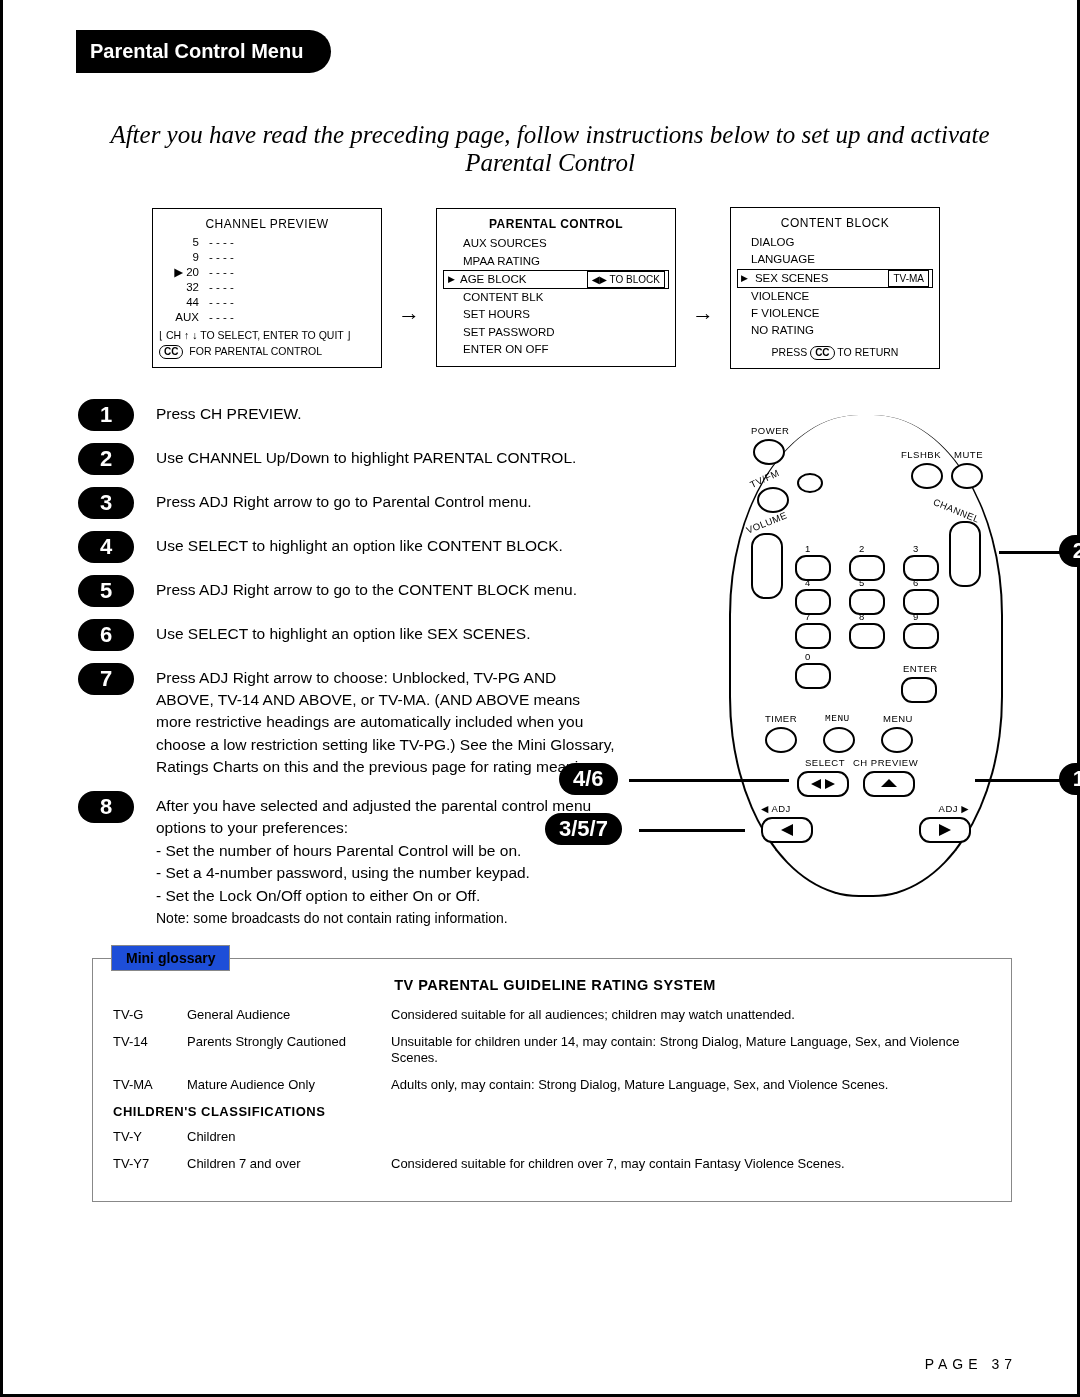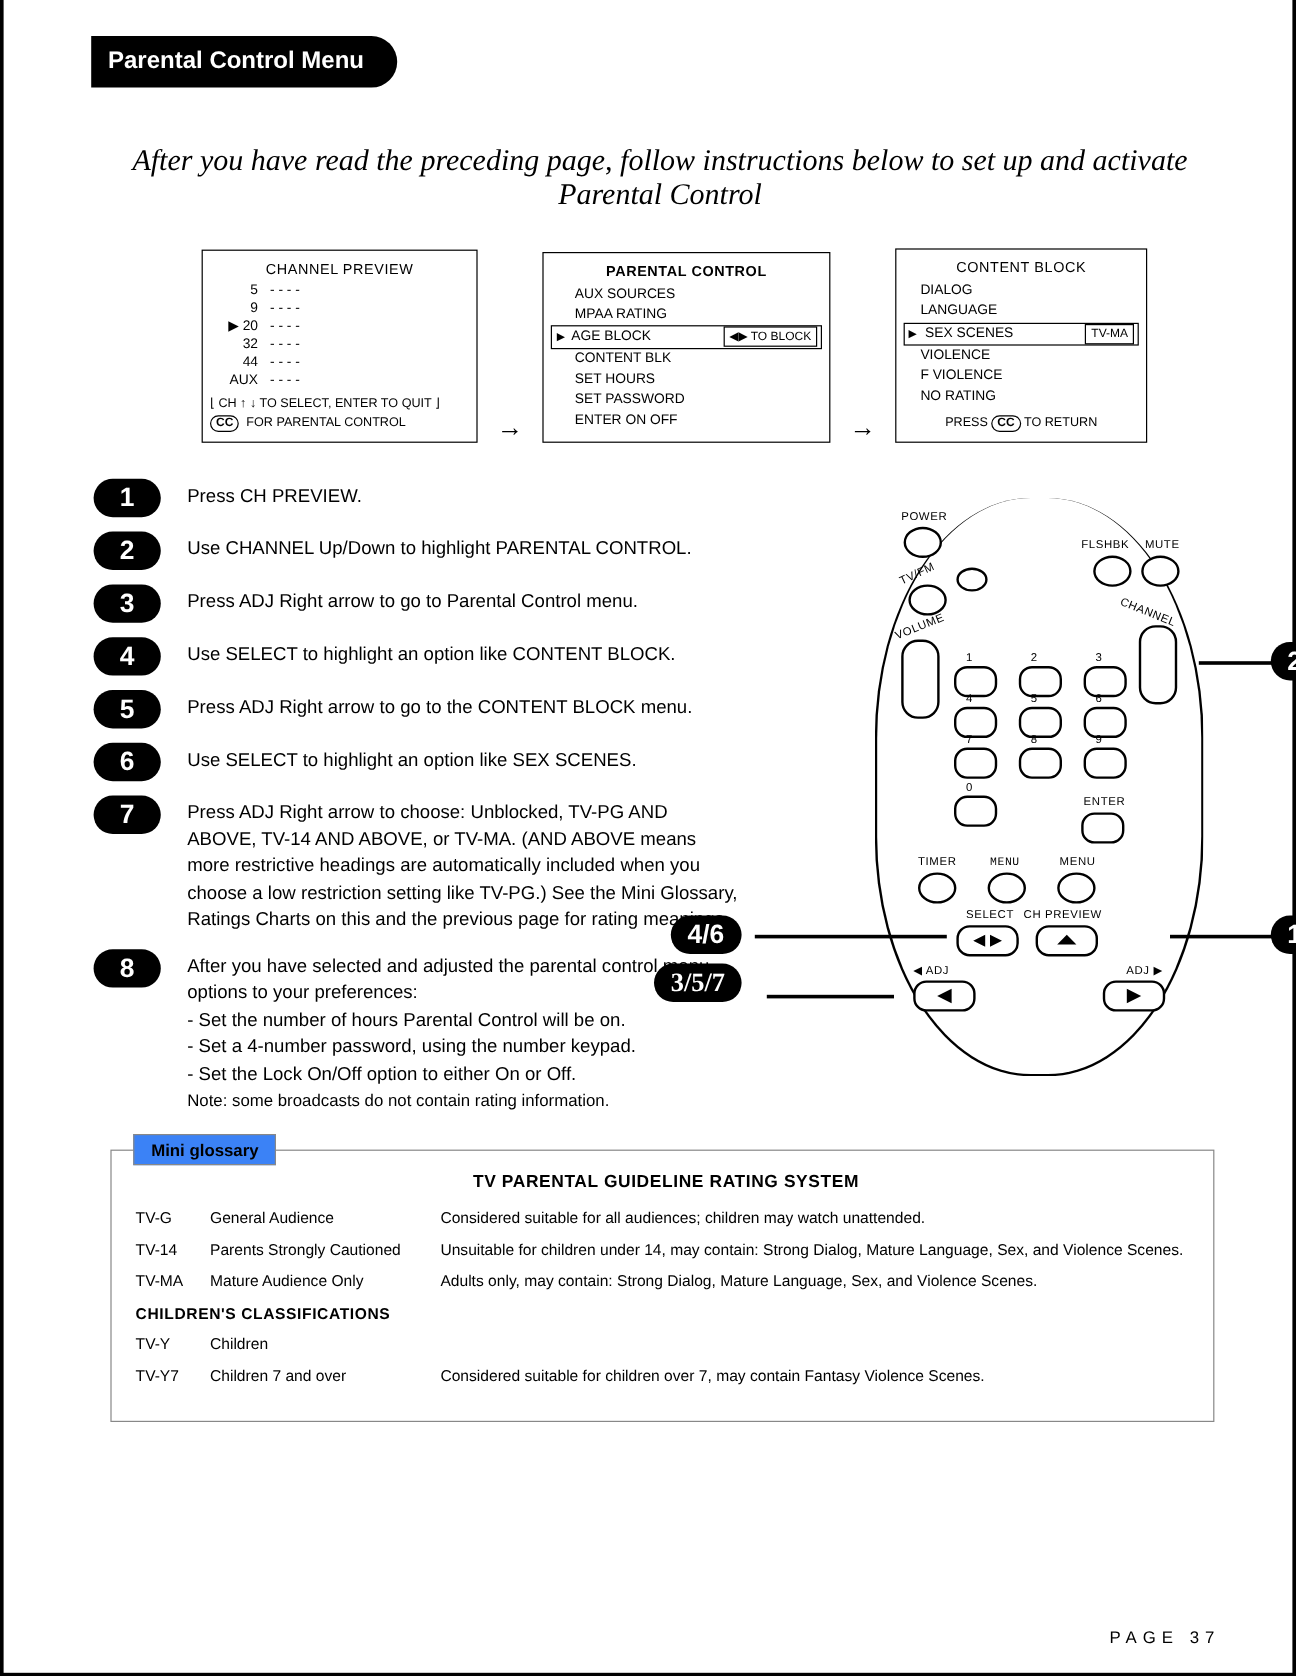--- a/index.html
+++ b/index.html
@@ -1,20 +1,20 @@
 <!DOCTYPE html>
 <html><head>
 <meta charset="utf-8">
 <style>
   body { margin:0; padding:0; font-family: Arial, Helvetica, sans-serif; font-size:14px; color:#000; background:#fff; }
   .page { width:1080px; height:1397px; margin:0 auto; position:relative; box-sizing:border-box; border:3px solid #000; border-top:none; }
   .inner { position:absolute; inset:0; padding:30px 55px 20px 75px; box-sizing:border-box; }
   .title-pill { background:#000; color:#fff; font-weight:bold; display:inline-block; padding:10px 28px 10px 14px; border-radius:0 22px 22px 0; font-size:20px; margin-left:-2px; }
   .intro { font-style:italic; font-size:25px; margin:48px 20px 30px 20px; text-align:center; font-family: Georgia, serif; }
-  .diagrams { display:flex; gap:16px; align-items:flex-end; margin:0 30px 30px 50px;padding-left:40px; }
+  .diagrams { display:flex; gap:16px; align-items:center; margin:0 30px 30px 34px;padding-left:40px; }
   .dgm-box { border:1.4px solid #000; font-family:Arial; font-size:11.5px; padding:8px 6px 8px 6px; box-sizing:border-box; position:relative; }
   .dgm-title { text-align:center; font-weight:normal; font-size:12px; margin-bottom:4px; letter-spacing:.5px; }
   .chprev-row { display:flex; gap:10px; line-height:1.3; }
   .chprev-row .col1 { width:40px; text-align:right; }
   .chprev-row .col2 { }
   .chprev-foot { font-size:10.5px; margin-top:4px; }
   .cc { display:inline-block; border:1.3px solid #000; border-radius:8px; padding:0 4px; font-size:10px; font-weight:bold; line-height:12px;}
   .dgm-pc { width:240px; }
   .dgm-pc .dgm-title { font-weight:bold; }
   .pc-row { line-height:1.5; padding-left:20px; position:relative; }
@@ -39,23 +39,23 @@
   .r-label { position:absolute; font-size:9.5px; letter-spacing:.5px;}
   .r-btn { position:absolute; border:2px solid #000; border-radius:50%; background:#fff;}
   .r-btn.round { width:28px; height:22px; border-radius:50%; }
   .r-btn.oval { width:32px; height:22px; border-radius:11px; }
   .r-rocker { position:absolute; width:28px; height:62px; border:2px solid #000; border-radius:14px; background:#fff;}
   .callout { position:absolute; background:#000; color:#fff; font-weight:bold; font-size:22px; border-radius:16px; padding:3px 14px; }
   .cline { position:absolute; background:#000; height:2.5px; }
   .remote svg { position:absolute; }
 
   .glossary { border:1px solid #888; margin:28px 10px 0 14px; padding:18px 14px 18px 20px; position:relative; font-size:13px;}
-  .gloss-tab { position:absolute; background:#3b82f6; border:1px solid #888; padding:4px 14px; font-weight:bold; top:-14px; left:18px; font-size:14px;}
+  .gloss-tab { position:absolute; background:#1d4ed8; border:1px solid #888; padding:4px 14px; font-weight:bold; top:-14px; left:18px; font-size:14px;}
   .gloss-title { text-align:center; font-weight:bold; letter-spacing:.5px; font-size:14.5px; margin-bottom:14px;}
-  .grow { display:flex; gap:2px; margin-bottom:10px; line-height:1.3; }
+  .grow { display:flex; gap:14px; margin-bottom:10px; line-height:1.3; }
   .grow .c1 { width:60px; }
   .grow .c2 { width:190px; }
   .grow .c3 { flex:1; }
   .gsub { font-weight:bold; font-size:13px; letter-spacing:.5px; margin:10px 0 10px 0;}
   .pagenum { position:absolute; right:60px; bottom:22px; letter-spacing:5px; font-size:14px;}
 </style>
 </head>
 <body>
 
 <div class="page">
@@ -252,21 +252,21 @@
 
       <div class="callout" style="right:-40px; top:120px;">2</div>
       <div class="cline" style="right:-2px; top:136px; width:62px;"></div>
 
       <div class="callout" style="right:-40px; top:348px;">1</div>
       <div class="cline" style="right:-2px; top:364px; width:86px;"></div>
 
       <div class="callout" style="left:-90px; top:348px;">4/6</div>
       <div class="cline" style="left:-20px; top:364px; width:160px;"></div>
 
-      <div class="callout" style="left:-104px; top:388px;font-family:Liberation Serif, serif;">3/5/7</div>
+      <div class="callout" style="left:-104px; top:398px;">3/5/7</div>
       <div class="cline" style="left:-10px; top:414px; width:106px;"></div>
     </div>
 
     
     <div class="glossary">
       <div class="gloss-tab">Mini glossary</div>
       <div class="gloss-title">TV PARENTAL GUIDELINE RATING SYSTEM</div>
       <div id="gloss-rows">
           <div class="grow">
             <div class="c1">TV-G</div>

